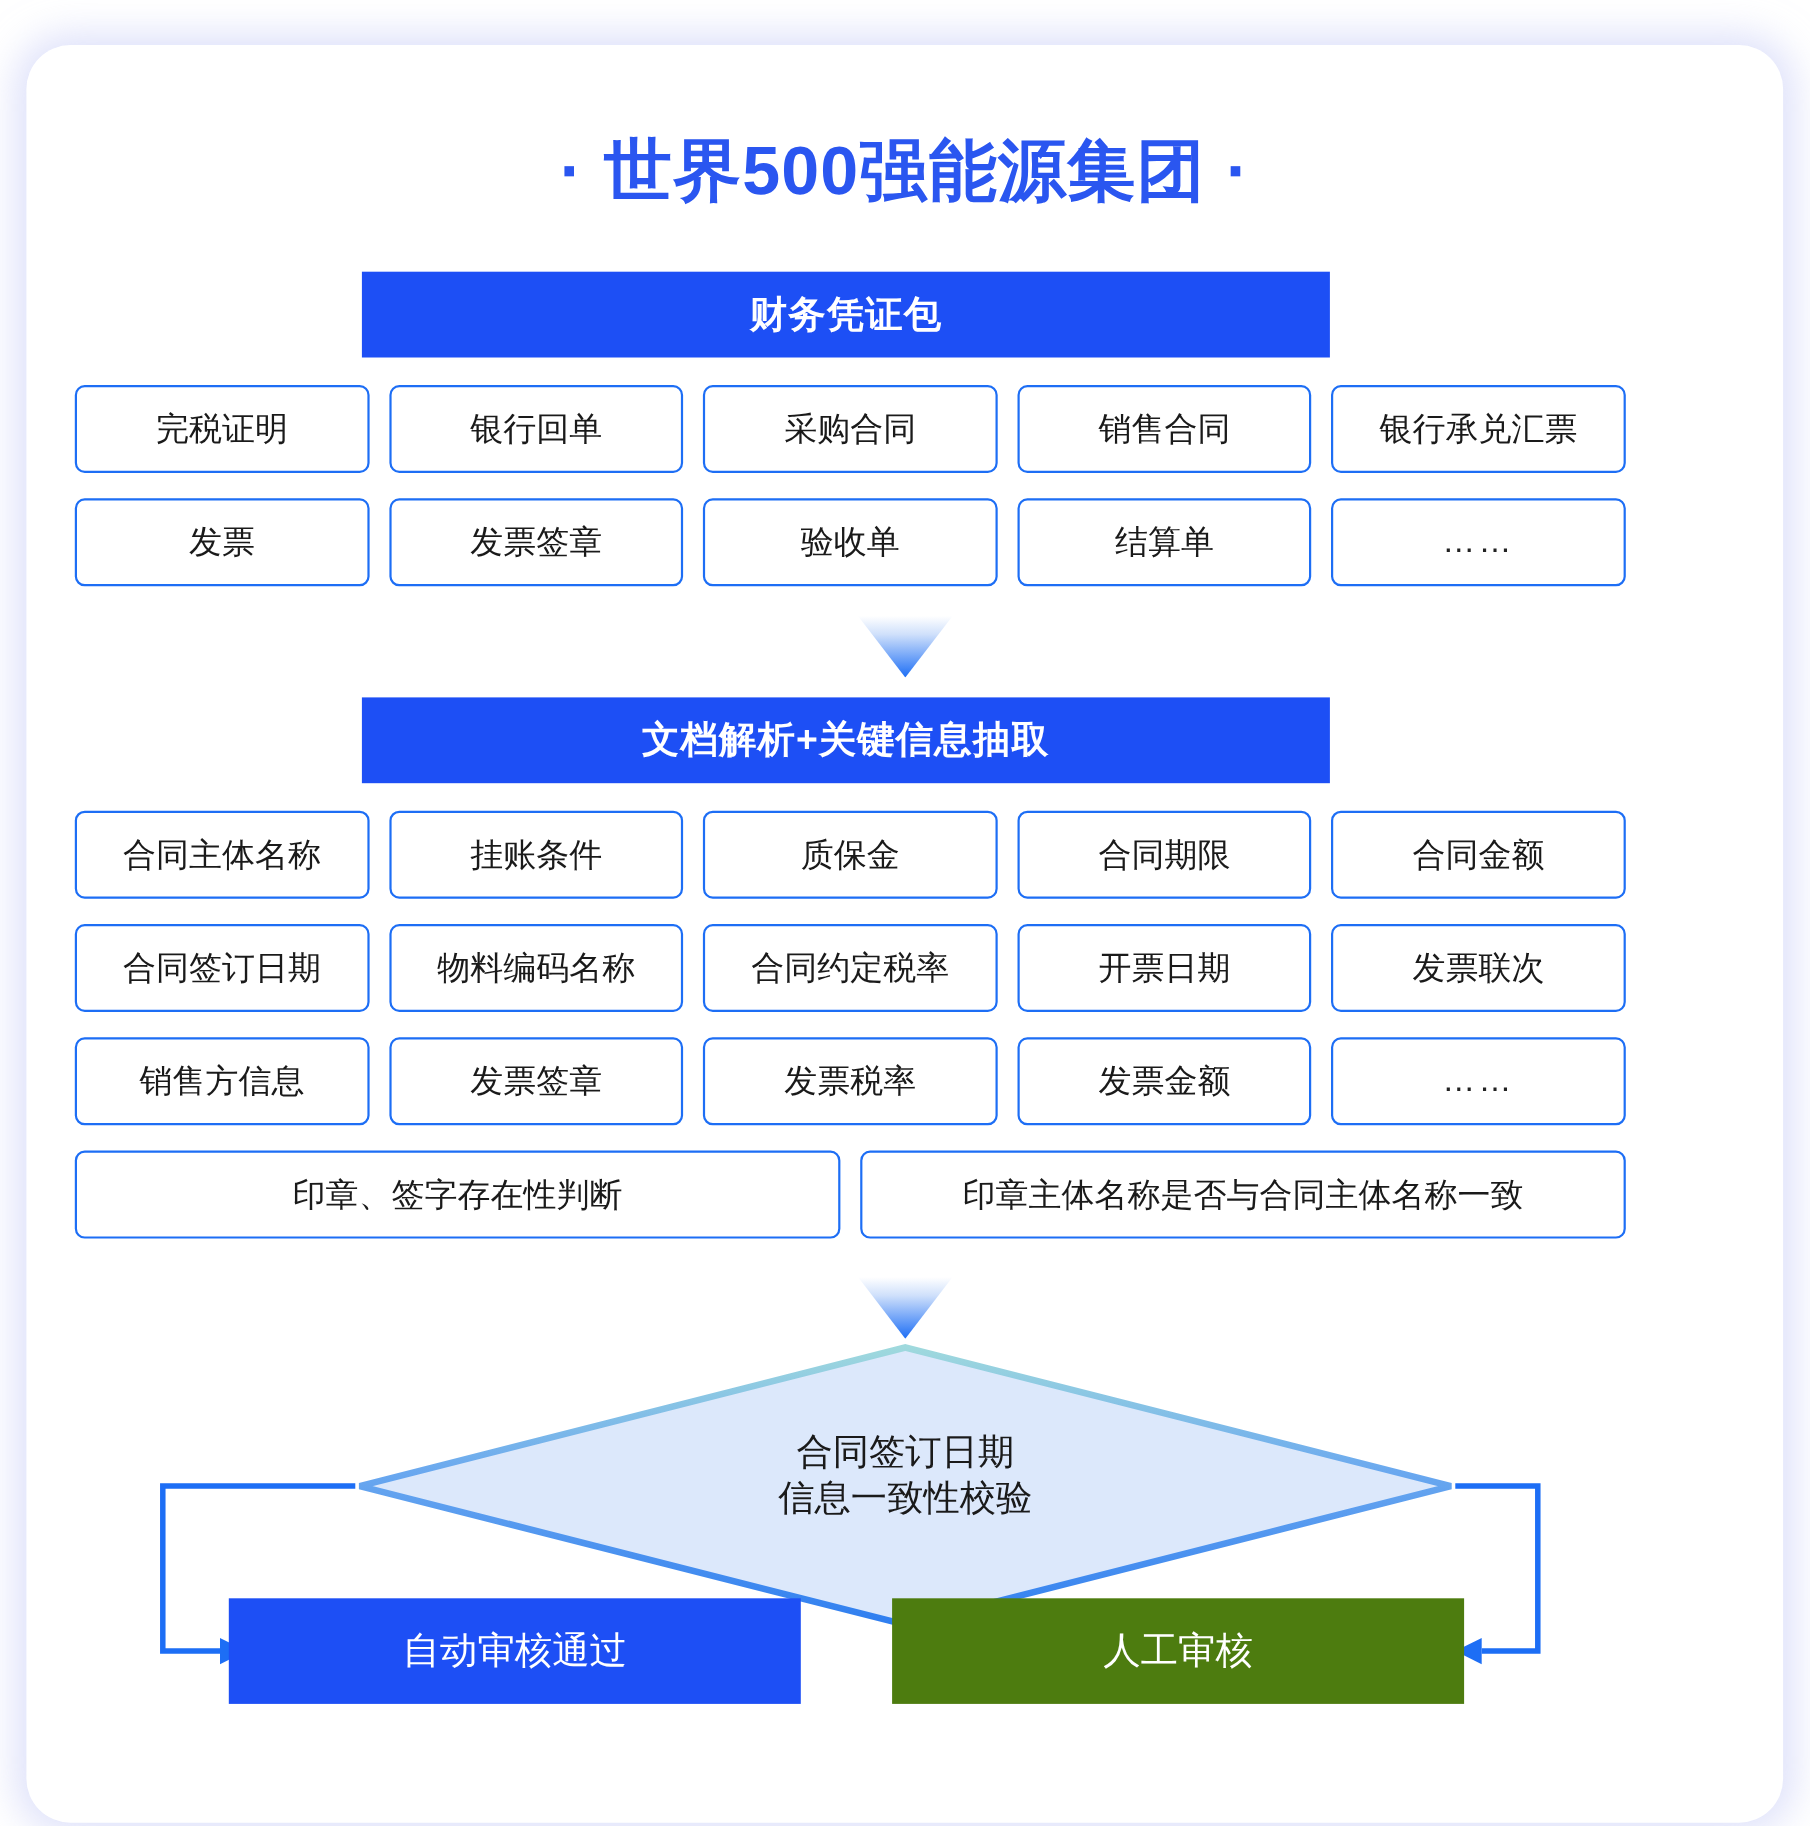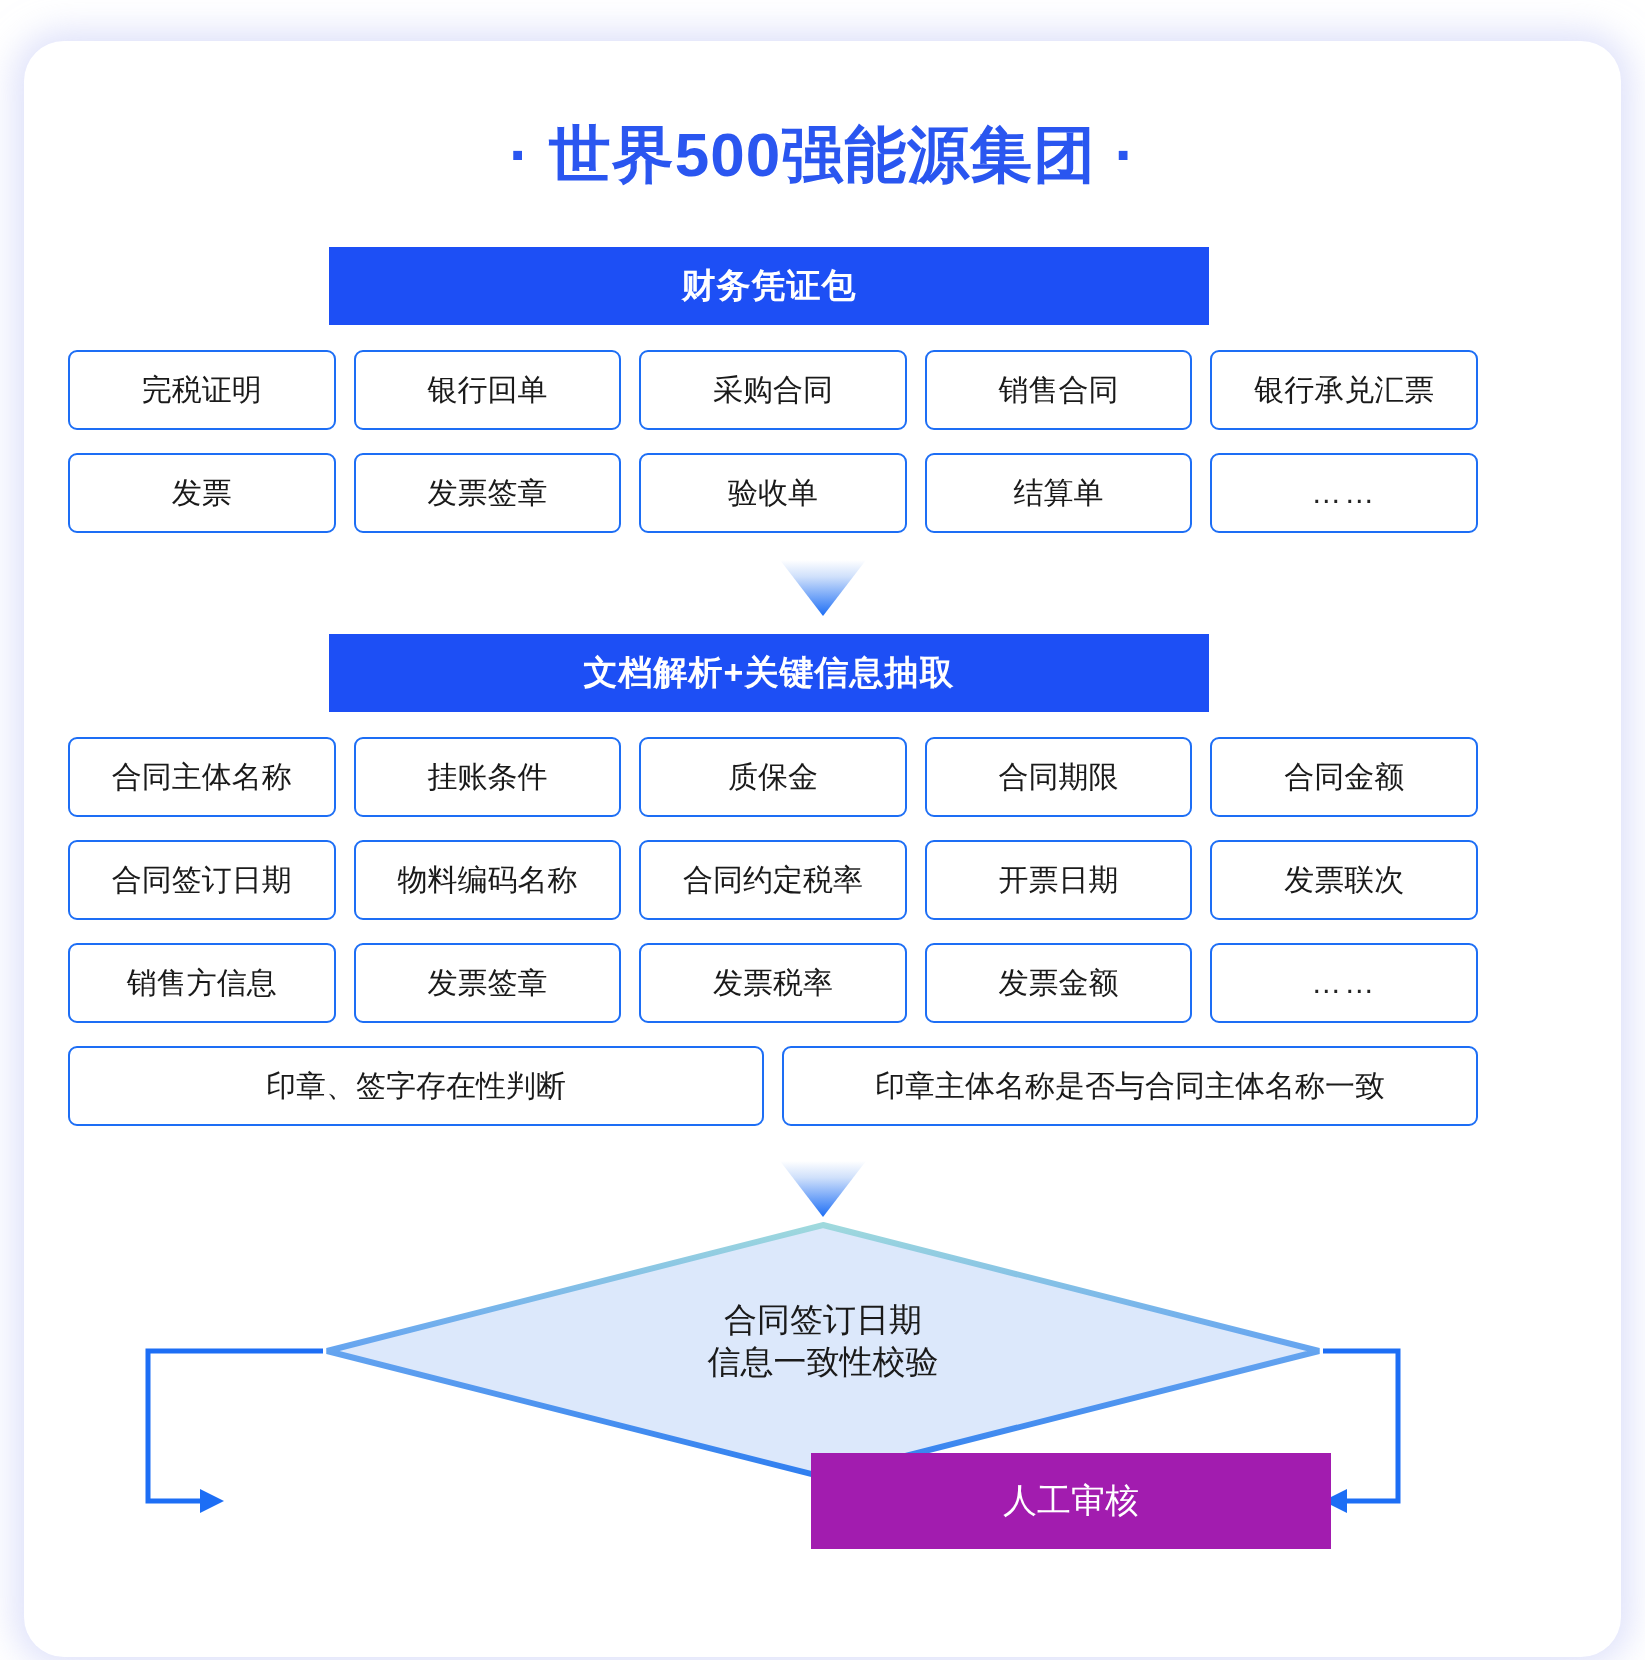--- a/index.html
+++ b/index.html
@@ -174,21 +174,21 @@
   #result-auto {
     left: 184px;
     top: 1412px;
     width: 520px;
     background: #1d4ff5;
   }
   #result-manual {
     left: 787px;
     top: 1412px;
     width: 520px;
-    background: #a21caf;
+    background: #4d7c0f;
   }
 </style>
 </head>
 <body>
 
 <div class="card">
 
   <div class="title">· 世界500强能源集团 ·</div>
 
   <div class="sec-header" id="hdr1">财务凭证包</div>
@@ -281,15 +281,16 @@
         </linearGradient>
       </defs>
       <polygon points="500,4 996,130 500,256 4,130" fill="#dce8fb" stroke="url(#dgrad)" stroke-width="6"></polygon>
     </svg>
     <div class="diamond-text">
       <div>合同签订日期</div>
       <div>信息一致性校验</div>
     </div>
   </div>
 
+  <div class="result-box" id="result-auto">自动审核通过</div>
   <div class="result-box" id="result-manual">人工审核</div>
 
 </div>
 
 </body></html>

